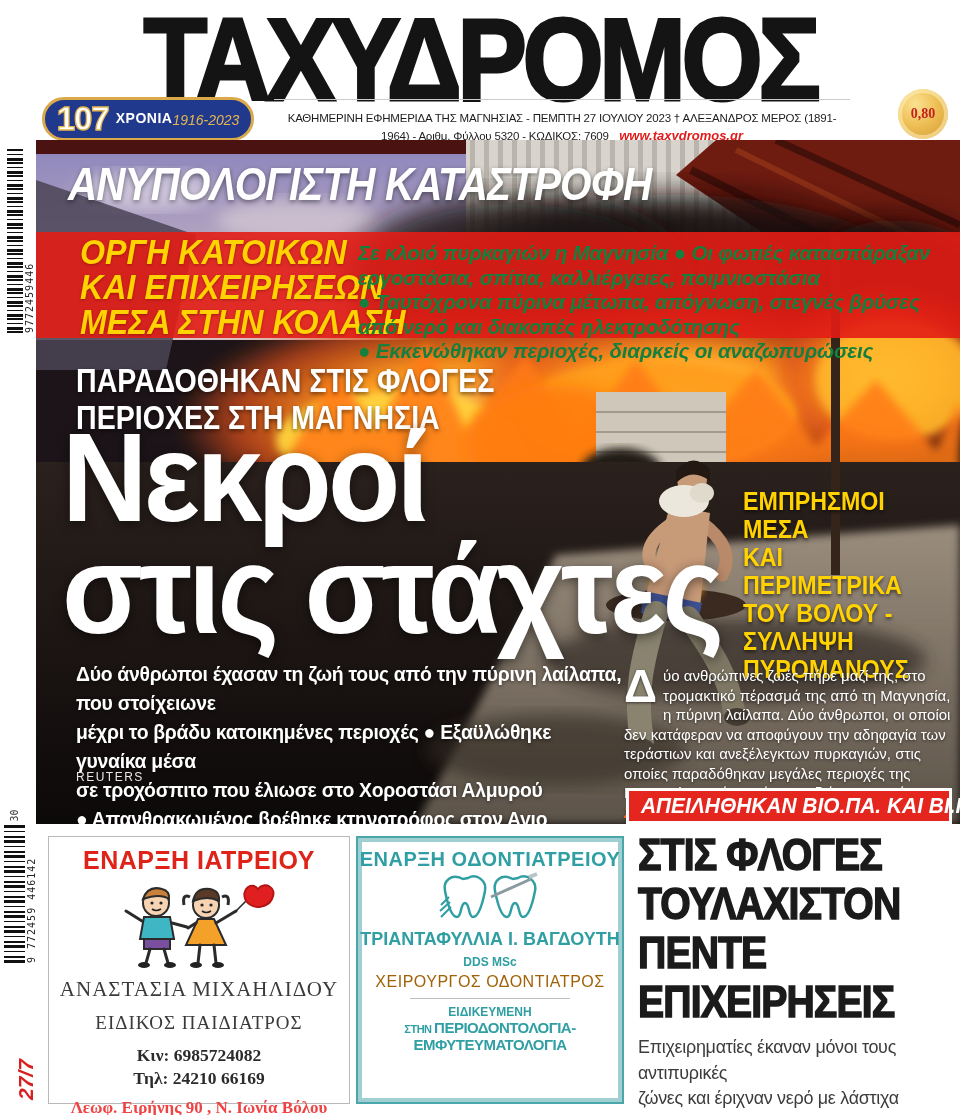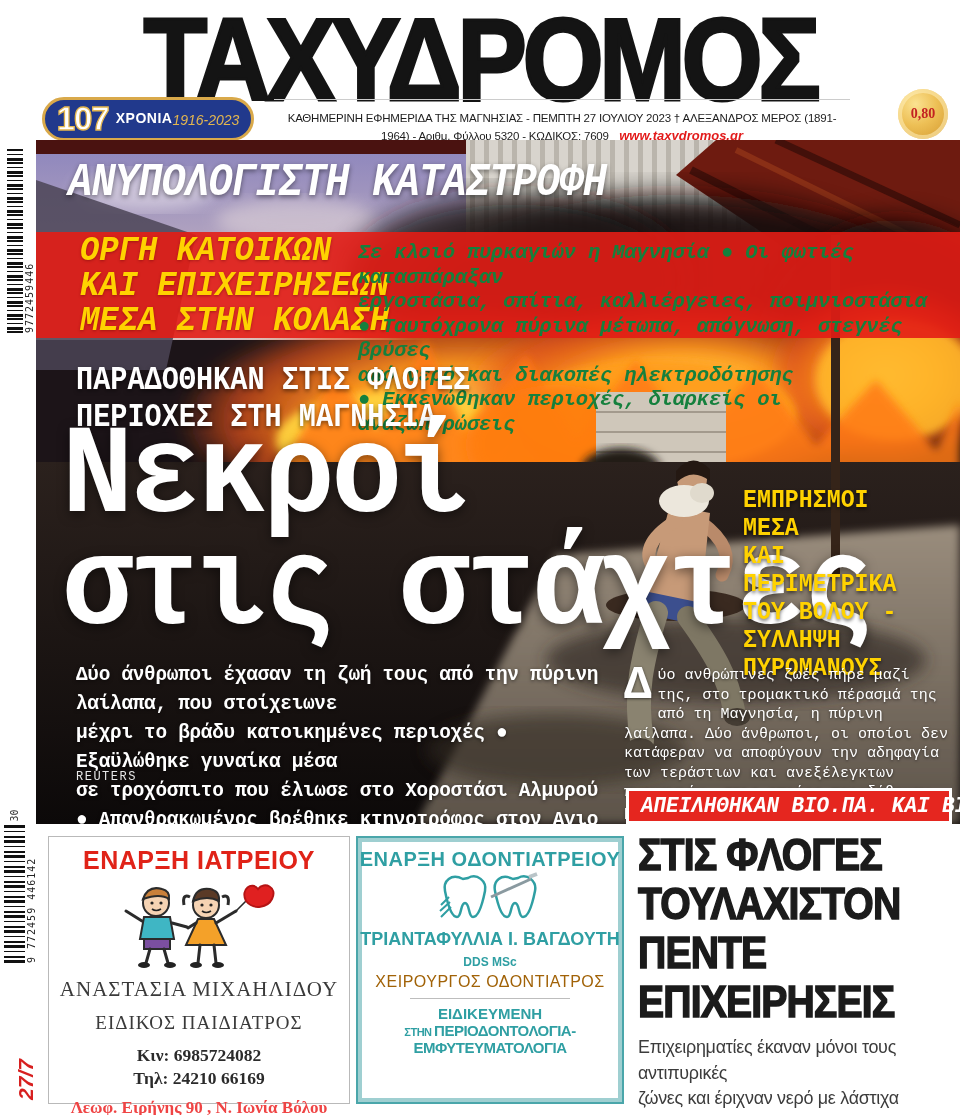--- a/index.html
+++ b/index.html
@@ -33,21 +33,21 @@
   .stripes { height:16px; width:185px;
     background:repeating-linear-gradient(90deg,#111 0 2px,#fff 2px 3px,#111 3px 6px,#fff 6px 9px,#111 9px 10px,#fff 10px 13px); }
   .stripes2 { height:21px; width:138px;
     background:repeating-linear-gradient(90deg,#111 0 3px,#fff 3px 5px,#111 5px 7px,#fff 7px 11px,#111 11px 12px,#fff 12px 15px); }
   .bc-label { font-family:"DejaVu Sans Mono",monospace; font-size:10px; color:#222; letter-spacing:1px; padding-top:1px; white-space:nowrap; }
   .issue-code { position:absolute; left:8px; top:810px; font-size:10px; color:#333; transform:rotate(-90deg); font-family:"DejaVu Sans Mono",monospace; }
   .date-tag { position:absolute; left:14px; top:1100px; transform:rotate(-90deg); transform-origin:0 0;
     color:#d71f1f; font-weight:bold; font-style:italic; font-size:21px; }
 
   
-  .hero { position:absolute; left:36px; top:140px; width:924px; height:684px; overflow:hidden; background:#1b1316;font-family:Liberation Mono, monospace; }
+  .hero { position:absolute; left:36px; top:140px; width:924px; height:684px; overflow:hidden; background:#1b1316; }
   .hero svg.photo { position:absolute; inset:0; width:100%; height:100%; }
   .hero-headline { position:absolute; left:32px; top:16px; color:#ffffff; font-weight:bold; font-style:italic;
     font-size:47px; letter-spacing:-1px; transform:scaleX(.86); transform-origin:0 0; white-space:nowrap;
     text-shadow:0 2px 6px rgba(0,0,0,.45); }
   .red-band { position:absolute; left:0; top:92px; width:924px; height:106px; background:rgba(227,29,21,.9); }
   .band-left { position:absolute; left:44px; top:2px; color:#ffd200; font-weight:bold; font-style:italic;
     font-size:35px; line-height:35px; white-space:pre-line; transform:scaleX(.92); transform-origin:0 0;
     text-shadow:0 1px 3px rgba(80,0,0,.4); }
   .band-right { position:absolute; left:322px; top:9px; width:575px; color:#15803d; font-weight:bold; font-style:italic;
     font-size:20.5px; line-height:24.5px; white-space:pre-line; letter-spacing:-0.2px; }
@@ -83,21 +83,21 @@
   .ad-ped-address { font-size:17px; font-weight:bold; color:#ef4444; margin-top:8px;text-align:center; }
   .ad-ped-email { font-size:16.5px; font-weight:bold; color:#2b2b2b; margin-top:2px; }
 
   .ad-dent { position:absolute; left:356px; top:836px; width:268px; height:268px; border:2px solid #4aa6aa;
     box-shadow:0 0 0 3px #fff, 0 0 0 4px #9fcfd1 inset; text-align:center; color:#8a8a8a; }
   .ad-dent-title { color:#2f9fa3; font-weight:bold; font-size:20px; margin-top:10px; letter-spacing:.5px; }
   .ad-dent-name { color:#2f9fa3; font-weight:bold; font-size:18px; margin-top:2px; }
   .ad-dent-creds { font-size:12px; }
   .ad-dent-role { color:#a16207; font-size:16px; letter-spacing:.5px; margin-top:2px; }
   .ad-divider { width:160px; border-top:1px solid #bdbdbd; margin:7px auto 6px; }
-  .ad-dent-spec1 { color:#2f9fa3; font-weight:bold; font-size:15px; }
+  .ad-dent-spec1 { color:#2f9fa3; font-weight:bold; font-size:12px; }
   .ad-dent-spec2 { color:#2f9fa3; font-weight:bold; font-size:15px; letter-spacing:-0.5px; }
   .ad-dent-spec2 .pref { font-size:11px; }
   .ad-dent-uni { color:#8f8f8f; font-size:11.5px; line-height:16px; margin-top:3px; white-space:pre-line; }
 
   .article { position:absolute; left:638px; top:830px; width:318px; }
   .article-headline { color:#1b1b1b; font-weight:bold; font-size:45px; line-height:49px; letter-spacing:-1px;
     white-space:pre-line; transform:scaleX(.87); transform-origin:0 0; -webkit-text-stroke:1.5px #1b1b1b; }
   .article-body { margin-top:8px; color:#3c3c3c; font-size:18.5px; line-height:25.5px; white-space:pre-line;
     transform:scaleX(.97); transform-origin:0 0; letter-spacing:-0.3px; }
 </style>

